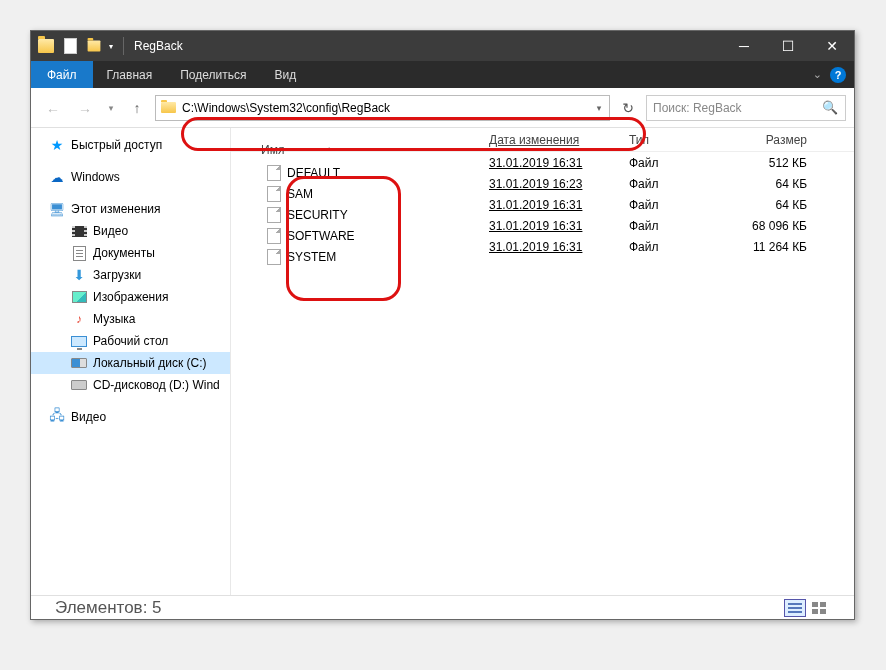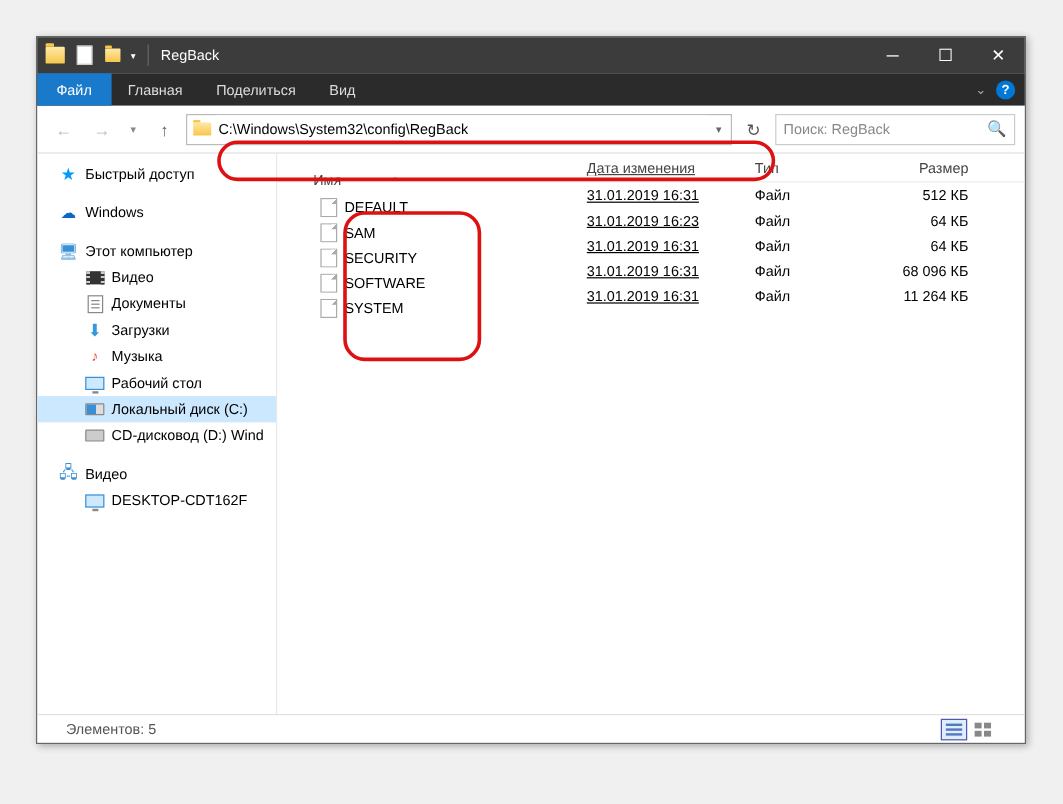--- a/index.html
+++ b/index.html
@@ -61,21 +61,21 @@
 .col.date{flex:0 0 140px;text-decoration:underline;}
 .col.type{flex:0 0 120px;}
 .col.size{flex:0 0 90px;text-align:right;padding-right:24px;}
 .filerow{height:21px;display:flex;align-items:center;font-size:12px;}
 .filerow .col{padding-left:8px;white-space:nowrap;overflow:hidden;}
 .filerow .name{display:flex;align-items:center;gap:6px;}
 .fileicon{width:14px;height:16px;border:1px solid #aaa;background:#fff;position:relative;flex-shrink:0;}
 .fileicon::before{content:"";position:absolute;top:0;right:0;width:4px;height:4px;background:linear-gradient(135deg,#fff 50%,#aaa 50%);}
 
 
-.statusbar{height:24px;border-top:1px solid #e0e0e0;display:flex;align-items:center;font-size:12px;color:#555;padding:0 24px;}
+.statusbar{height:24px;border-top:1px solid #e0e0e0;display:flex;align-items:center;font-size:17px;color:#555;padding:0 24px;}
 .statusbar .viewbtns{margin-left:auto;display:flex;gap:2px;}
 .viewbtns div{width:22px;height:18px;border:1px solid transparent;display:flex;align-items:center;justify-content:center;cursor:pointer;}
 .viewbtns .active{border-color:#55a;background:#def;}
 
 
 .star-icon{color:#0099ff;font-size:14px;}
 .cloud-icon{color:#0a67c4;font-size:13px;}
 .pc-icon{color:#3b8fd4;font-size:13px;}
 .globe-icon{color:#3b8fd4;font-size:14px;}
 .drive-icon{width:16px;height:10px;background:#ccc;border:1px solid #888;border-radius:1px;}
@@ -166,40 +166,46 @@
       </div>
       <div class="tree-group">
         <div class="tree-item">
           <span class="treeicon cloud-icon">☁</span>
           <span>Windows</span>
         </div>
       </div>
       <div class="tree-group">
         <div class="tree-item">
           <span class="treeicon pc-icon">🖥</span>
-          <span>Этот компьютер</span>
+          <span>Этот изменения</span>
         </div>
         <div id="pc-sub">
             <div class="tree-item sub">
               <span class="treeicon">
                 <span class="video-icon"></span>
               </span>
               <span>Видео</span>
             </div>
             <div class="tree-item sub">
               <span class="treeicon">
                 <span class="doc-icon"></span>
               </span>
               <span>Документы</span>
             </div>
             <div class="tree-item sub">
               <span class="treeicon">
                 <span class="down-icon">⬇</span>
               </span>
               <span>Загрузки</span>
+            </div>
+            <div class="tree-item sub">
+              <span class="treeicon">
+                <span class="img-icon"></span>
+              </span>
+              <span>Изображения</span>
             </div>
             <div class="tree-item sub">
               <span class="treeicon">
                 <span class="note-icon">♪</span>
               </span>
               <span>Музыка</span>
             </div>
             <div class="tree-item sub">
               <span class="treeicon">
                 <span class="monitor"></span>
@@ -218,28 +224,20 @@
               </span>
               <span>CD-дисковод (D:) Wind</span>
             </div>
           </div>
       </div>
       <div class="tree-group">
         <div class="tree-item">
           <span class="treeicon globe-icon">🖧</span>
           <span>Видео</span>
         </div>
-        <div id="net-sub">
-            <div class="tree-item sub">
-              <span class="treeicon">
-                <span class="monitor"></span>
-              </span>
-              <span>DESKTOP-CDT162F</span>
-            </div>
-          </div>
       </div>
     </div>
 
     <div class="filearea">
       <div class="colhead">
         <div class="col name"><span style="padding-left:22px">Имя</span> <span style="font-size:9px;color:#888;margin-left:40px">ˆ</span></div>
         <div class="col date">Дата изменения</div>
         <div class="col type">Тип</div>
         <div class="col size">Размер</div>
       </div>

